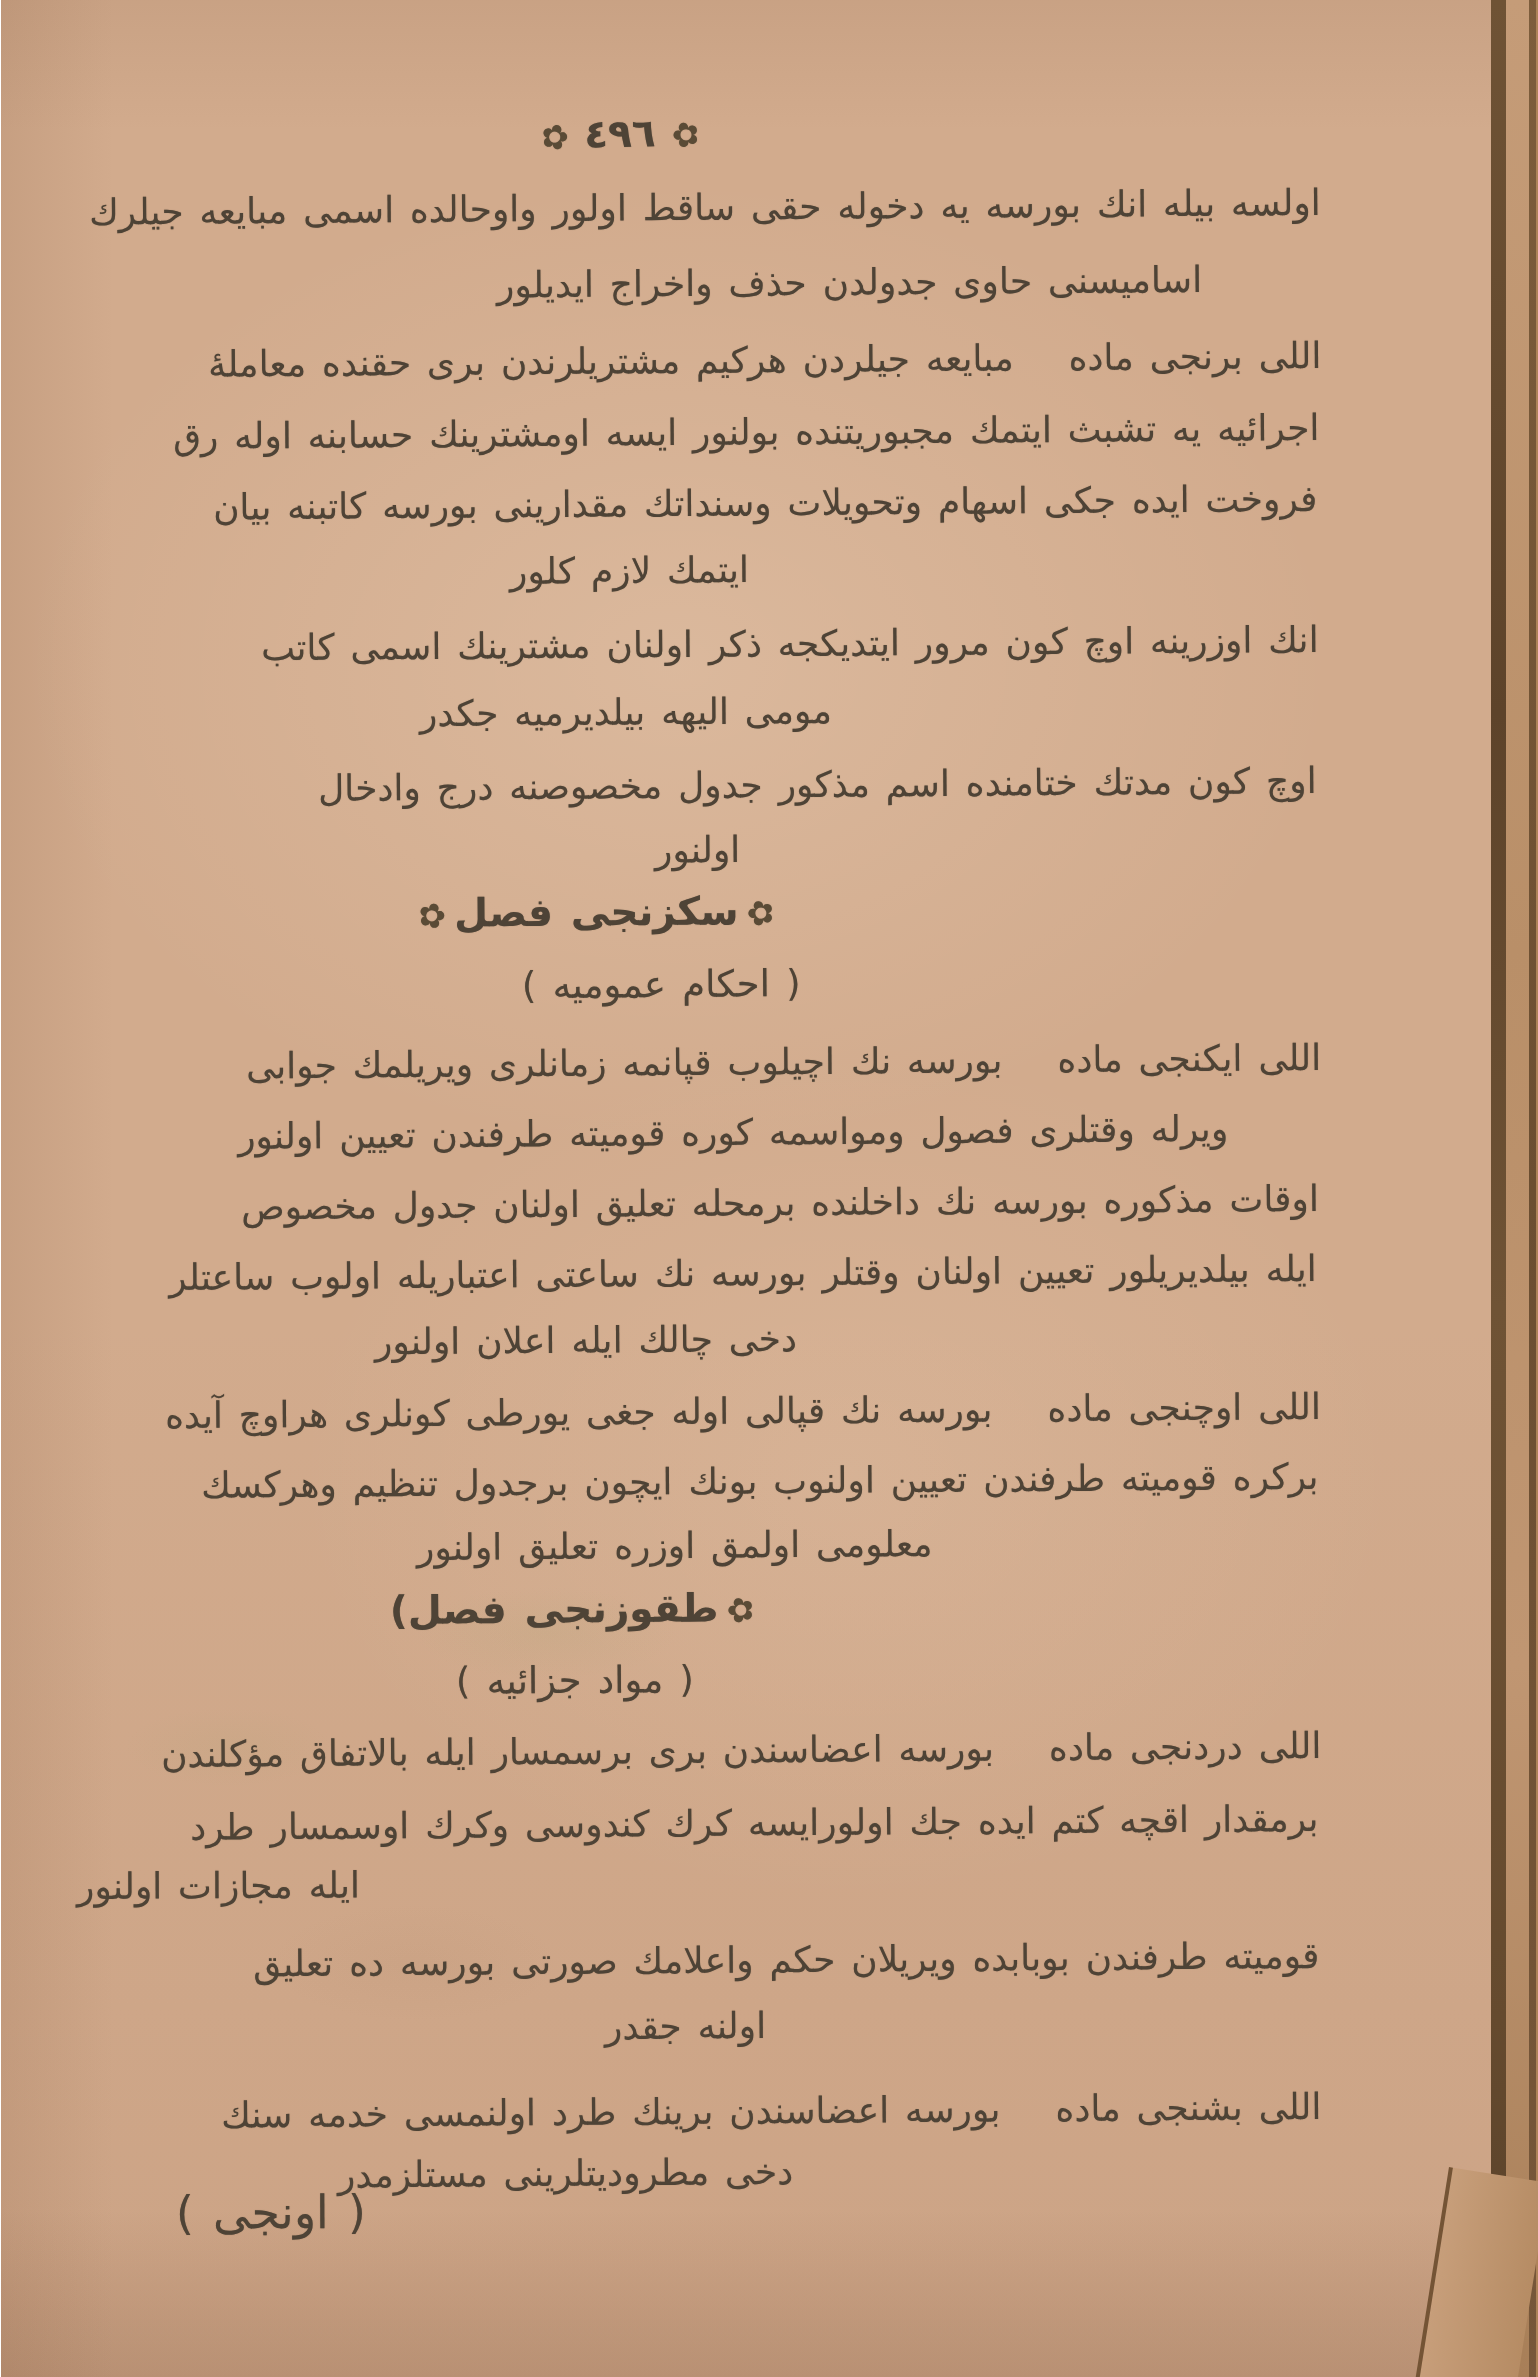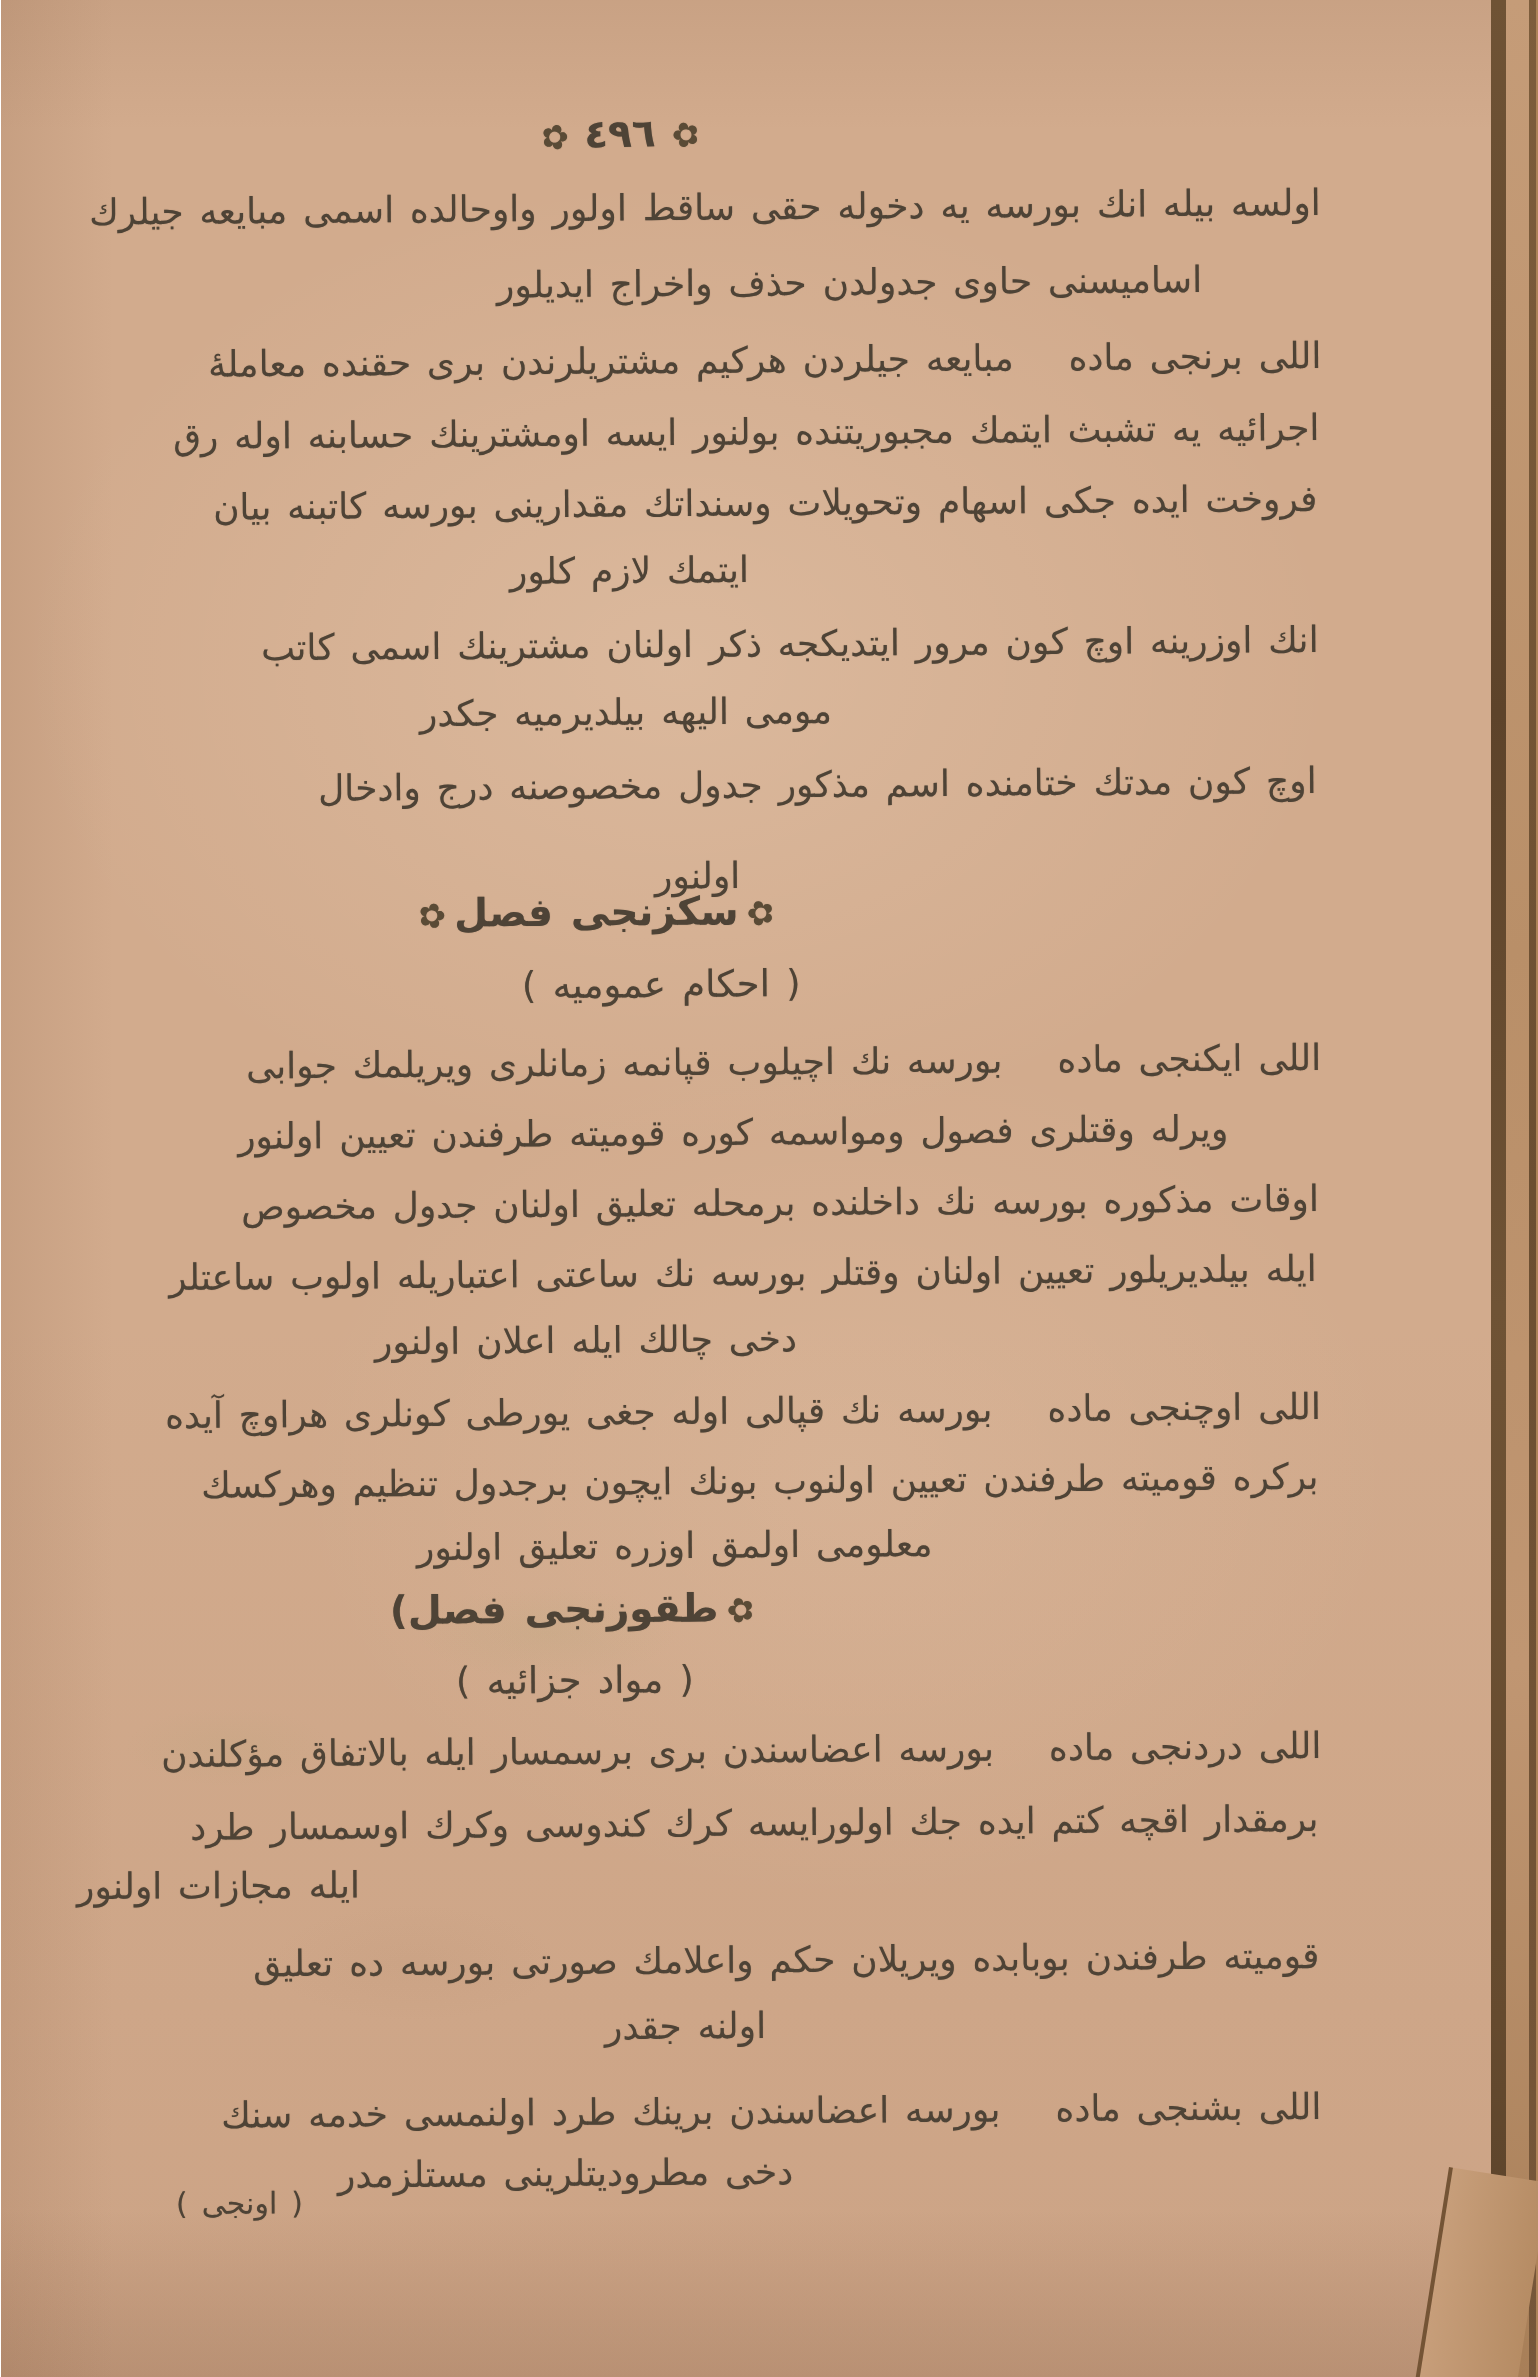--- a/index.html
+++ b/index.html
@@ -68,21 +68,21 @@
 
   <div class="ln" style="top:333px;right:218px;">
     <span>اللى برنجى ماده</span><span class="gap"></span><span>مبايعه جيلردن هركيم مشتريلرندن برى حقنده معاملهٔ</span>
   </div>
   <div class="ln" style="top:405px;right:220px;">اجرائيه يه تشبث ايتمك مجبوريتنده بولنور ايسه اومشترينك حسابنه اوله رق</div>
   <div class="ln" style="top:476px;right:222px;">فروخت ايده جكى اسهام وتحويلات وسنداتك مقدارينى بورسه كاتبنه بيان</div>
   <div class="ln" style="top:547px;right:790px;">ايتمك لازم كلور</div>
   <div class="ln" style="top:617px;right:220px;">انك اوزرينه اوچ كون مرور ايتديكجه ذكر اولنان مشترينك اسمى كاتب</div>
   <div class="ln" style="top:688px;right:707px;">مومى اليهه بيلديرميه جكدر</div>
   <div class="ln" style="top:758px;right:222px;">اوچ كون مدتك ختامنده اسم مذكور جدول مخصوصنه درج وادخال</div>
-  <div class="ln" style="top:853px;right:799px;margin-left:25px;">اولنور</div>
+  <div class="ln" style="top:827px;right:799px;margin-left:25px;">اولنور</div>
 
   <div class="ln heading" style="top:887px;right:755px;">
     <span class="flower tilt-l">✿</span><span>سكزنجى فصل</span><span class="flower tilt-r">✿</span>
   </div>
   <div class="ln subtitle" style="top:961px;right:738px;">( احكام عموميه )</div>
 
   <div class="ln" style="top:1035px;right:218px;">
     <span>اللى ايكنجى ماده</span><span class="gap"></span><span>بورسه نك اچيلوب قپانمه زمانلرى ويريلمك جوابى</span>
   </div>
   <div class="ln" style="top:1106px;right:311px;">ويرله وقتلرى فصول ومواسمه كوره قوميته طرفندن تعيين اولنور</div>
@@ -107,16 +107,16 @@
   <div class="ln" style="top:1796px;right:220px;">برمقدار اقچه كتم ايده جك اولورايسه كرك كندوسى وكرك اوسمسار طرد</div>
   <div class="ln left-anchor" style="top:1864px;left:77px;">ايله مجازات اولنور</div>
   <div class="ln" style="top:1933px;right:220px;">قوميته طرفندن بوبابده ويريلان حكم واعلامك صورتى بورسه ده تعليق</div>
   <div class="ln" style="top:2003px;right:773px;">اولنه جقدر</div>
 
   <div class="ln" style="top:2084px;right:218px;">
     <span>اللى بشنجى ماده</span><span class="gap"></span><span>بورسه اعضاسندن برينك طرد اولنمسى خدمه سنك</span>
   </div>
   <div class="ln" style="top:2149px;right:746px;">دخى مطروديتلرينى مستلزمدر</div>
 
-  <div class="ln left-anchor" style="top:2185px;left:176px;font-size:30px;">( اونجى )</div>
+  <div class="ln left-anchor" style="top:2185px;left:176px;font-size:46px;">( اونجى )</div>
 
 </div>
 
 
 </body></html>

